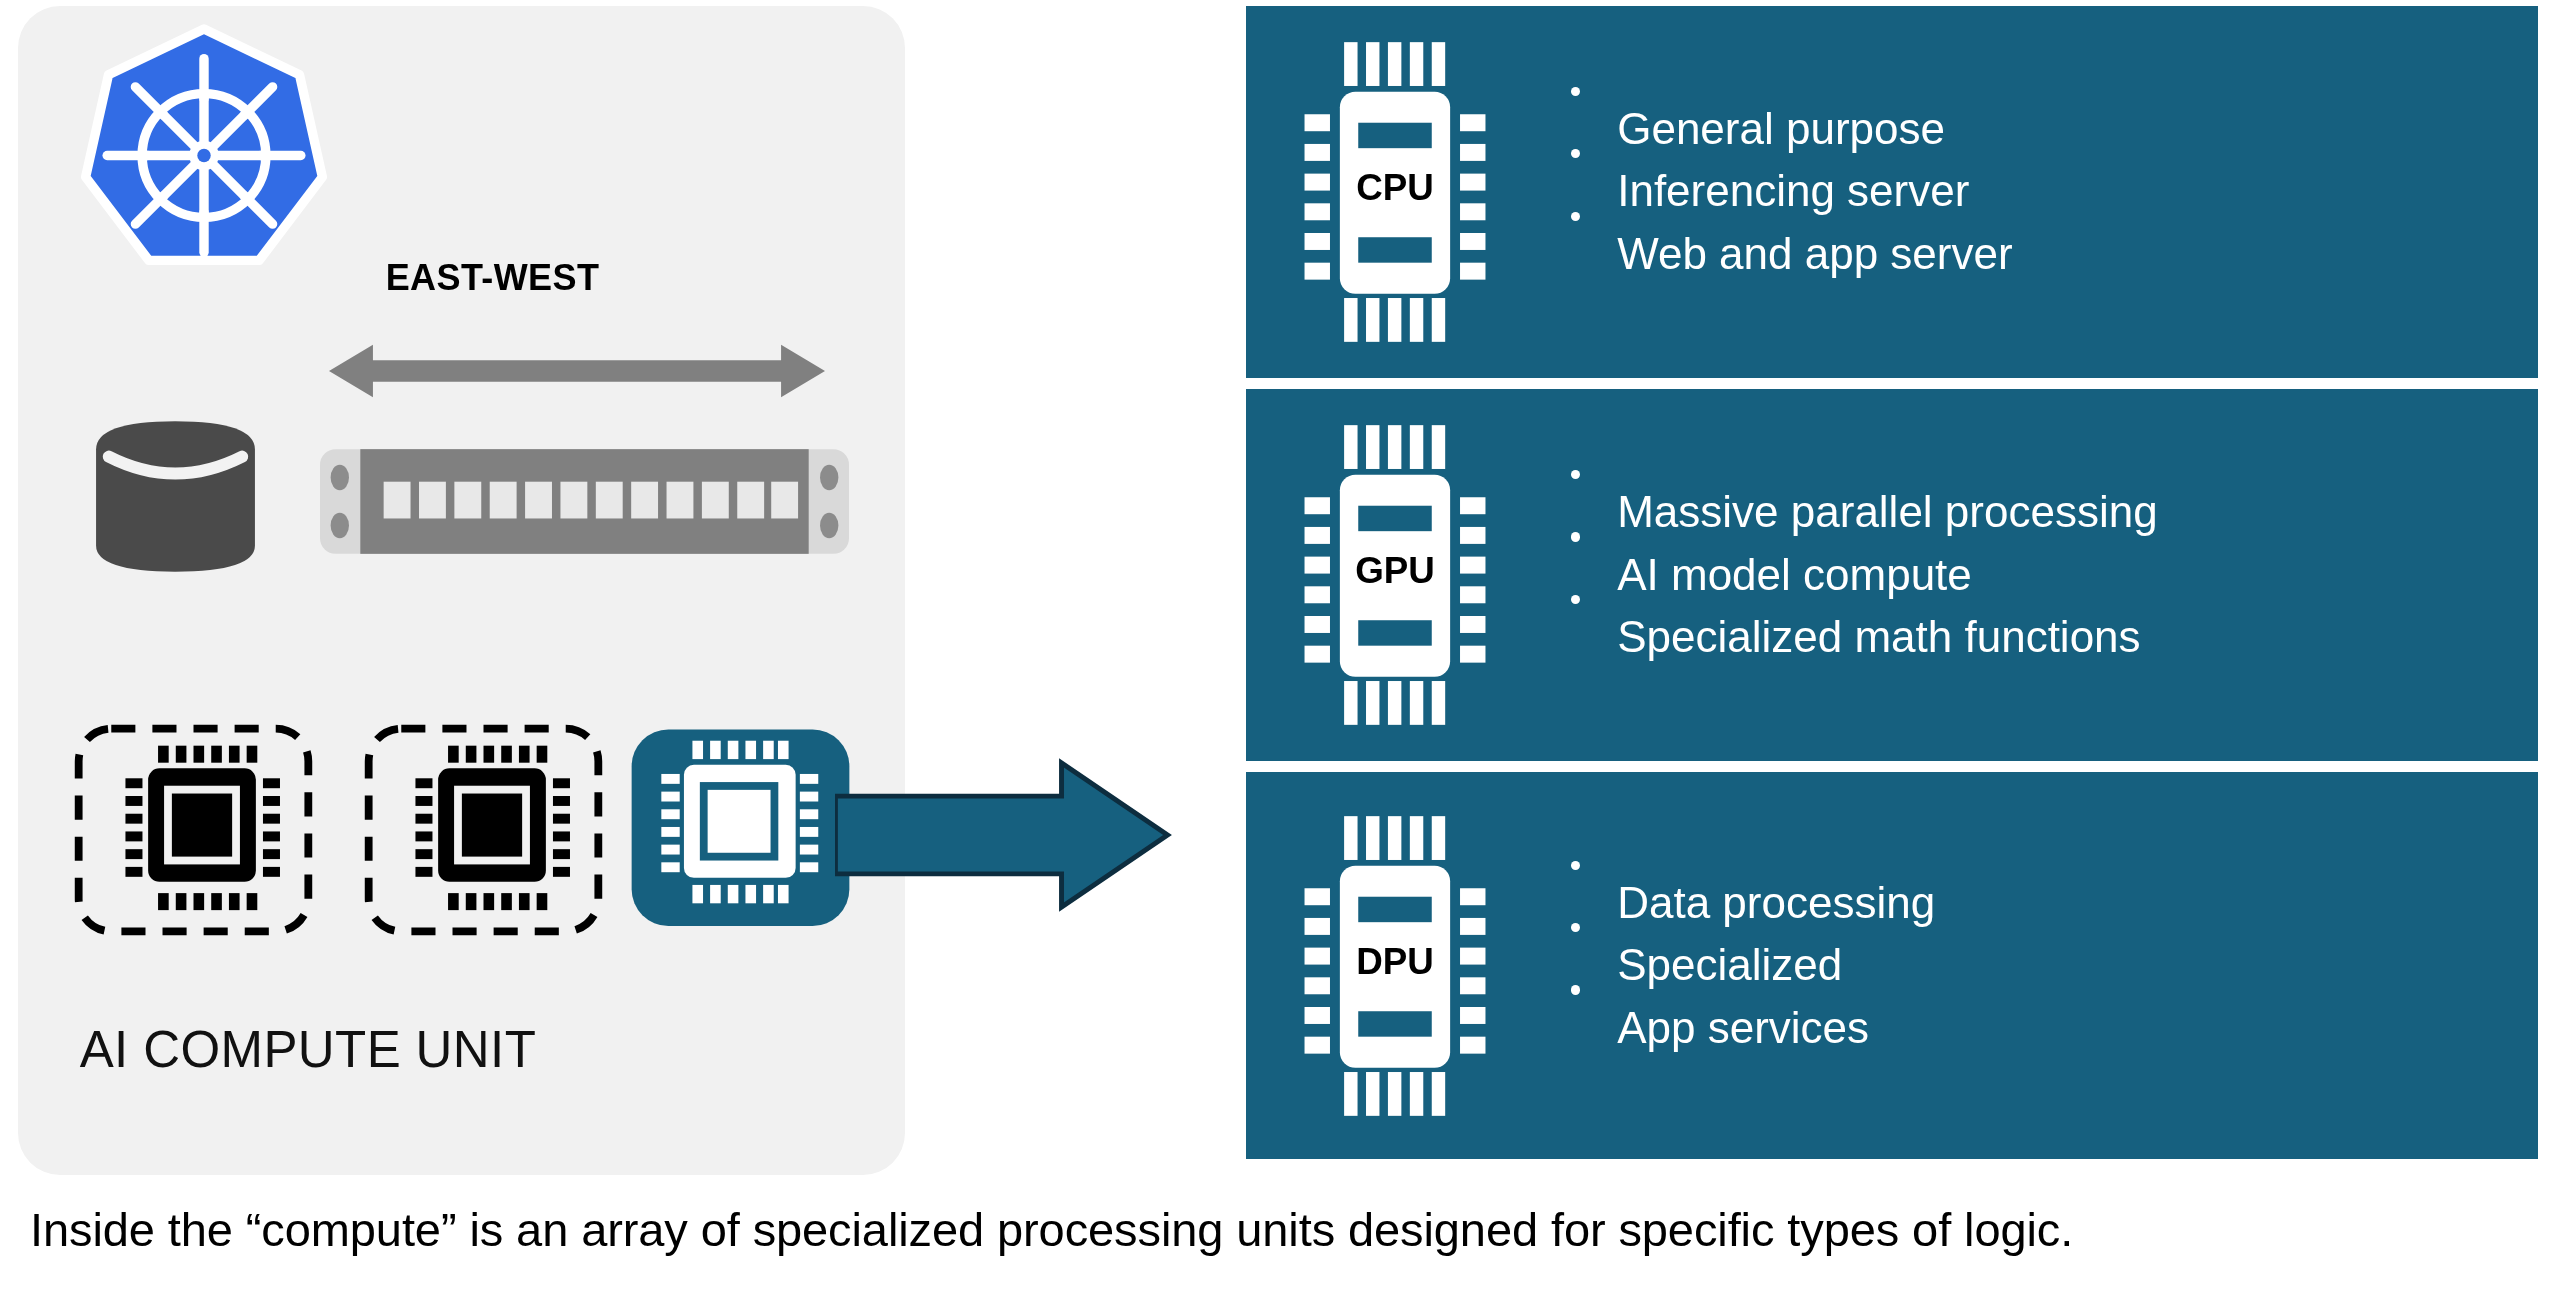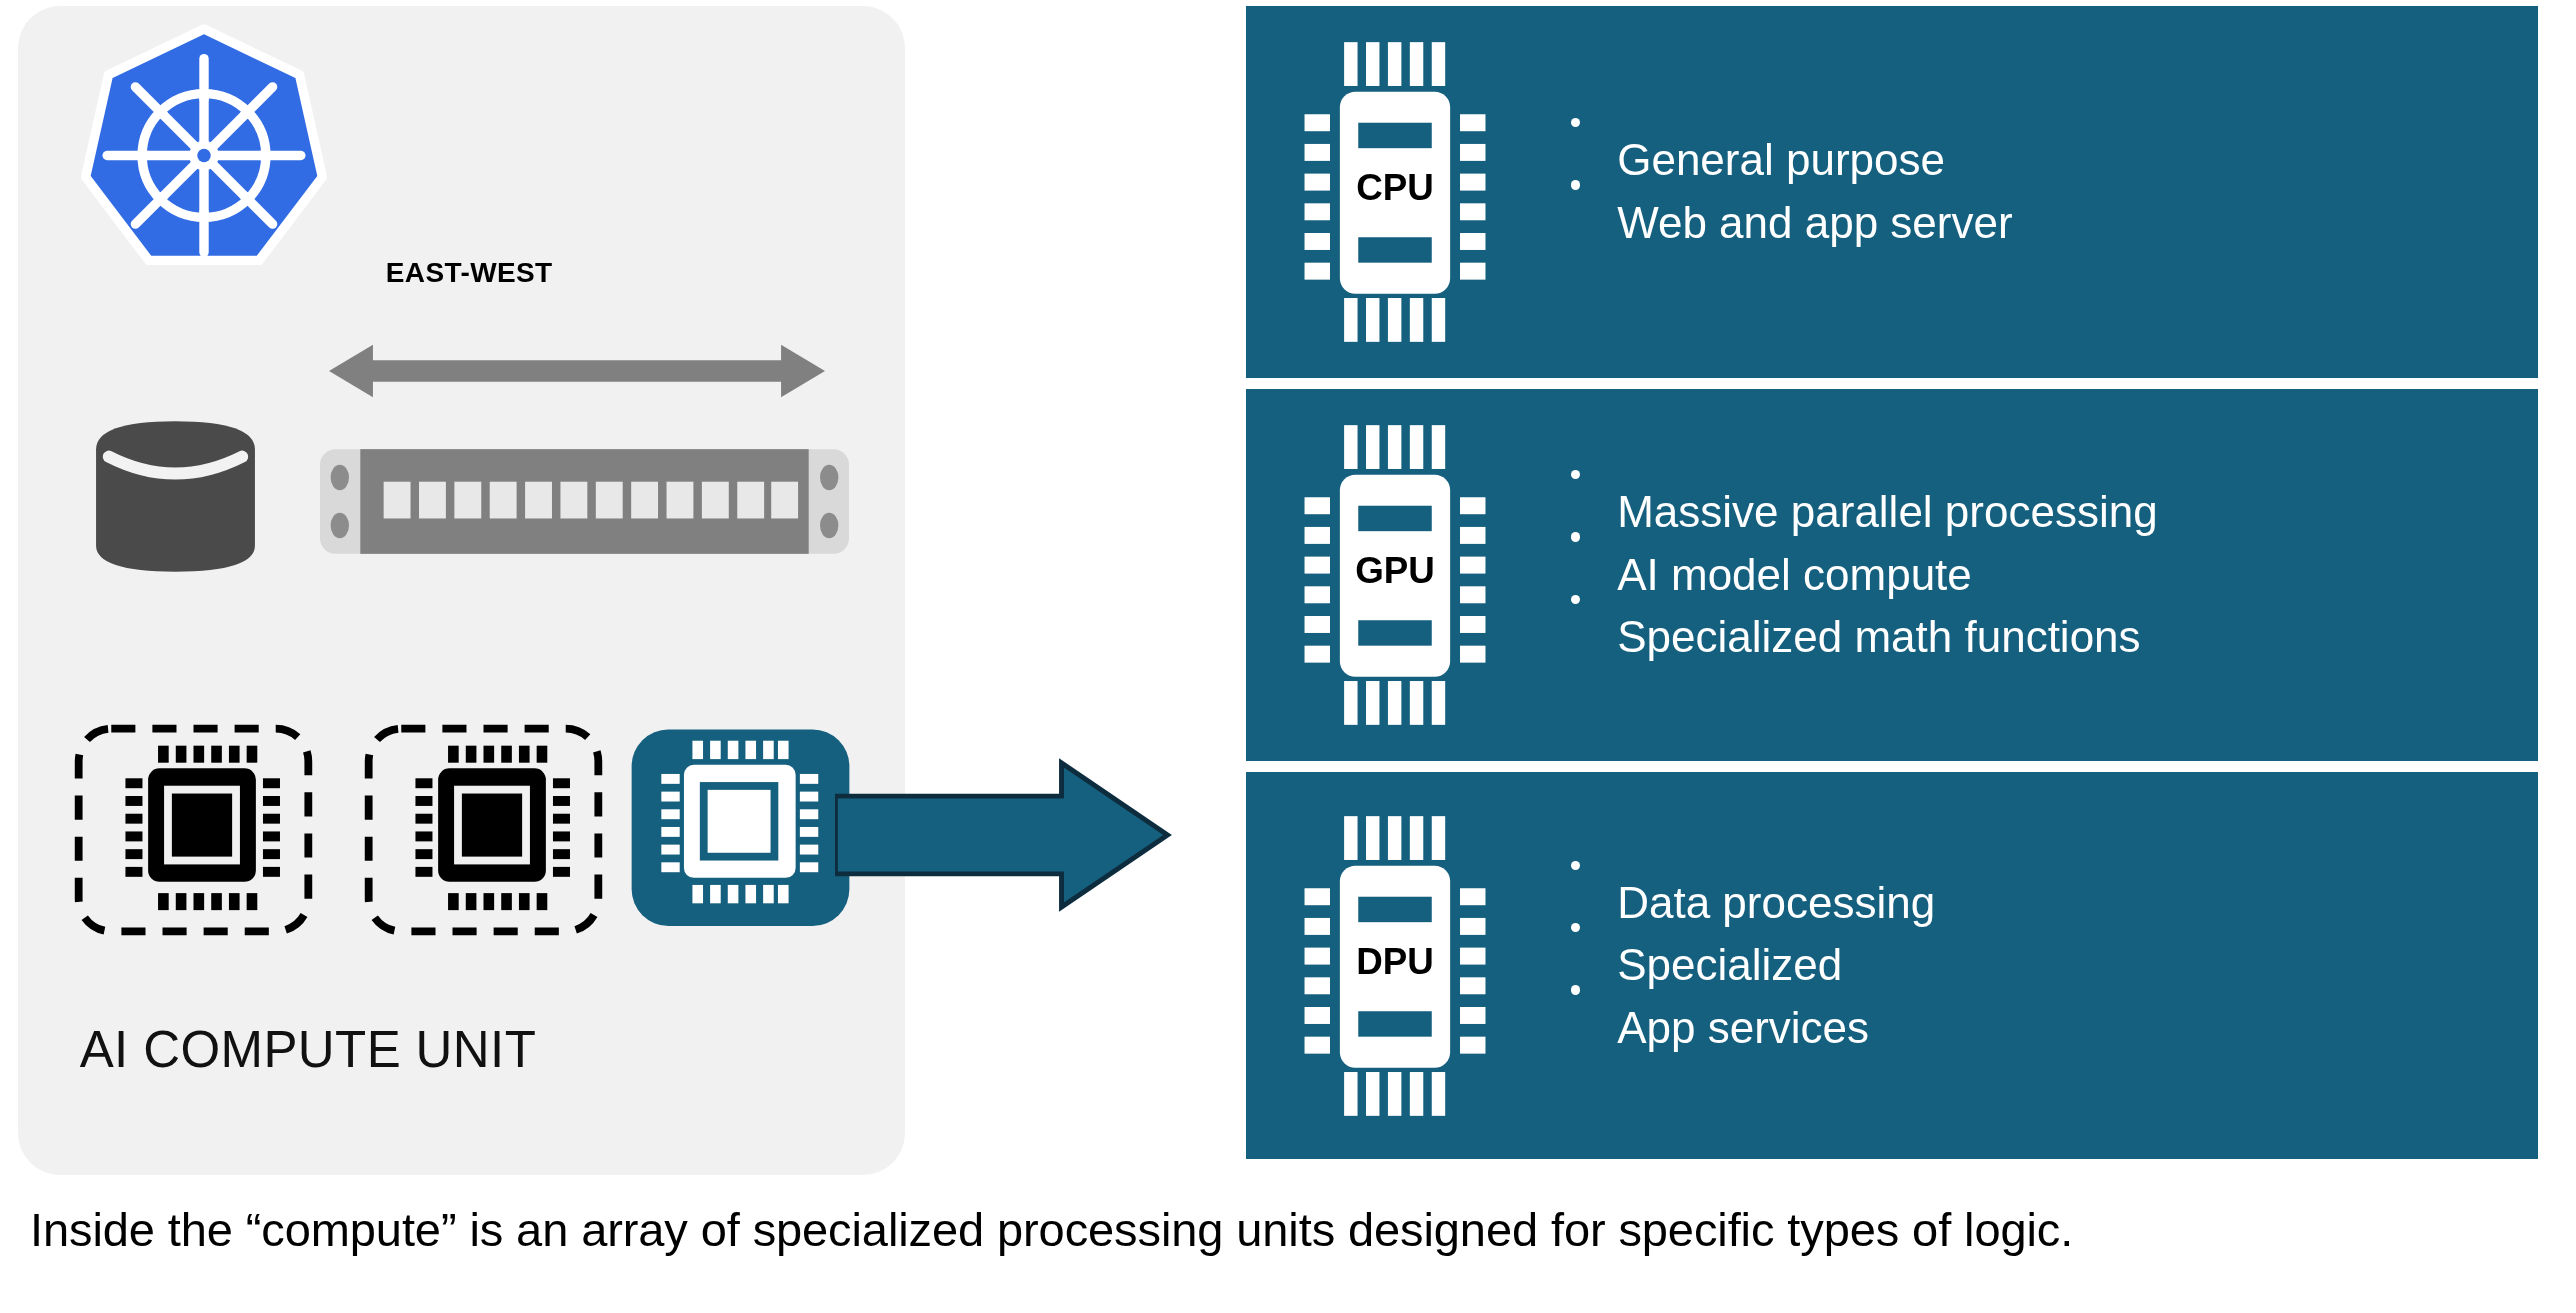--- a/index.html
+++ b/index.html
@@ -33,21 +33,21 @@
     top: 15.6px;
     width: 276px;
     height: 269px;
   }
 
   
   #east-west-label {
     position: absolute;
     left: 368px;
     top: 251px;
-    font-size: 28px;
+    font-size: 36px;
     font-weight: 700;
     letter-spacing: 0.4px;
     color: #000000;
     white-space: nowrap;
   }
 
   
   #ew-arrow {
     position: absolute;
     left: 311px;
@@ -385,20 +385,24 @@
         <text x="140" y="232" text-anchor="middle" fill="#000000" font-family="'Liberation Sans', sans-serif" font-size="52" font-weight="700">CPU</text>
       </svg>
     </div>
     <ul class="unit-bullets">
       <li>
         <span class="bullet-dot"></span>
         <span>General purpose</span>
       </li>
       <li>
         <span class="bullet-dot"></span>
+        <span>Inferencing server</span>
+      </li>
+      <li>
+        <span class="bullet-dot"></span>
         <span>Web and app server</span>
       </li>
     </ul>
   </div>
 </div>
 
 <div class="unit-panel" id="panel-gpu">
   <div class="unit-inner">
     <div class="unit-chip">
       <svg viewBox="0 0 280 440" width="198" height="311" aria-hidden="true">

